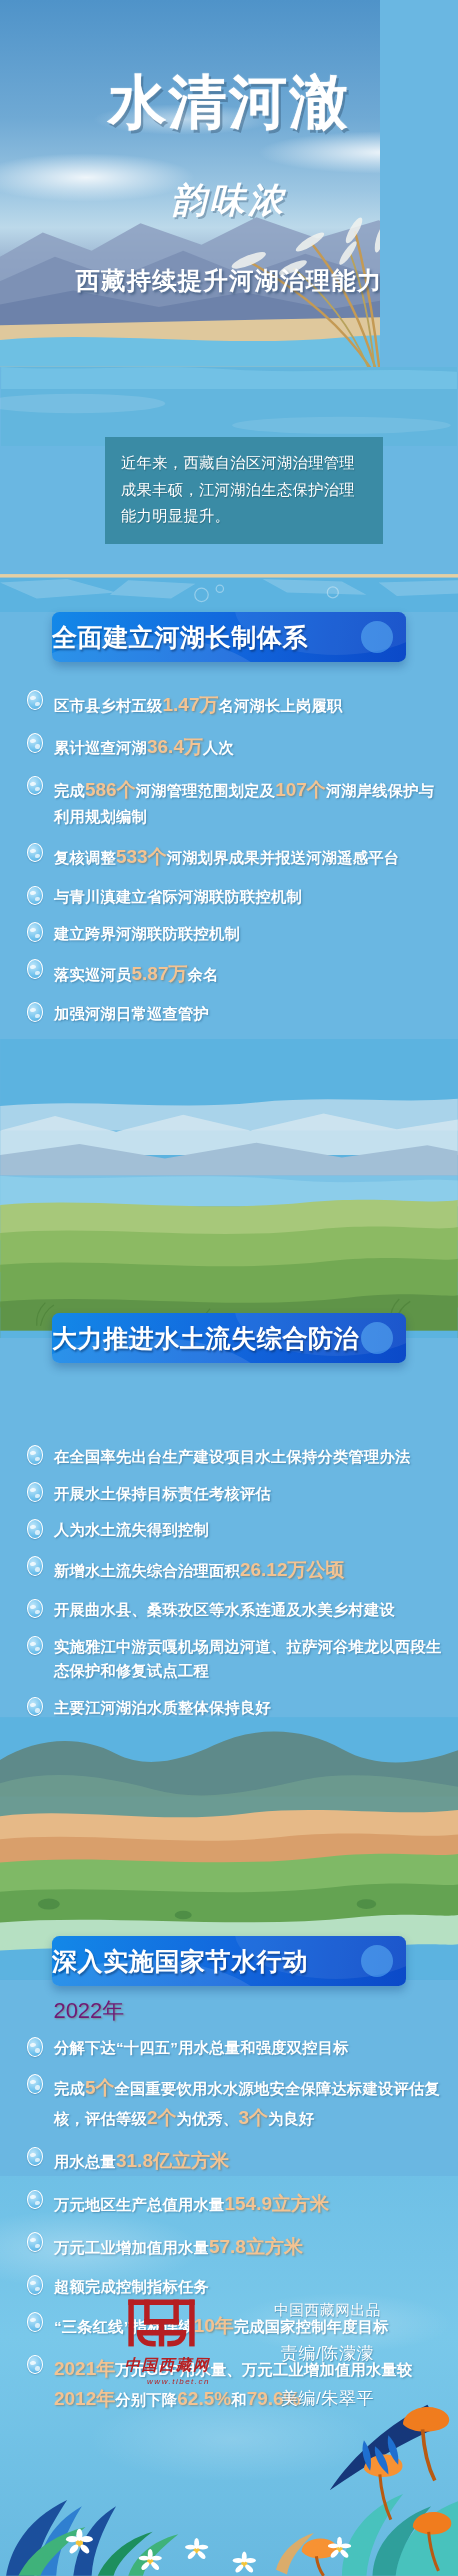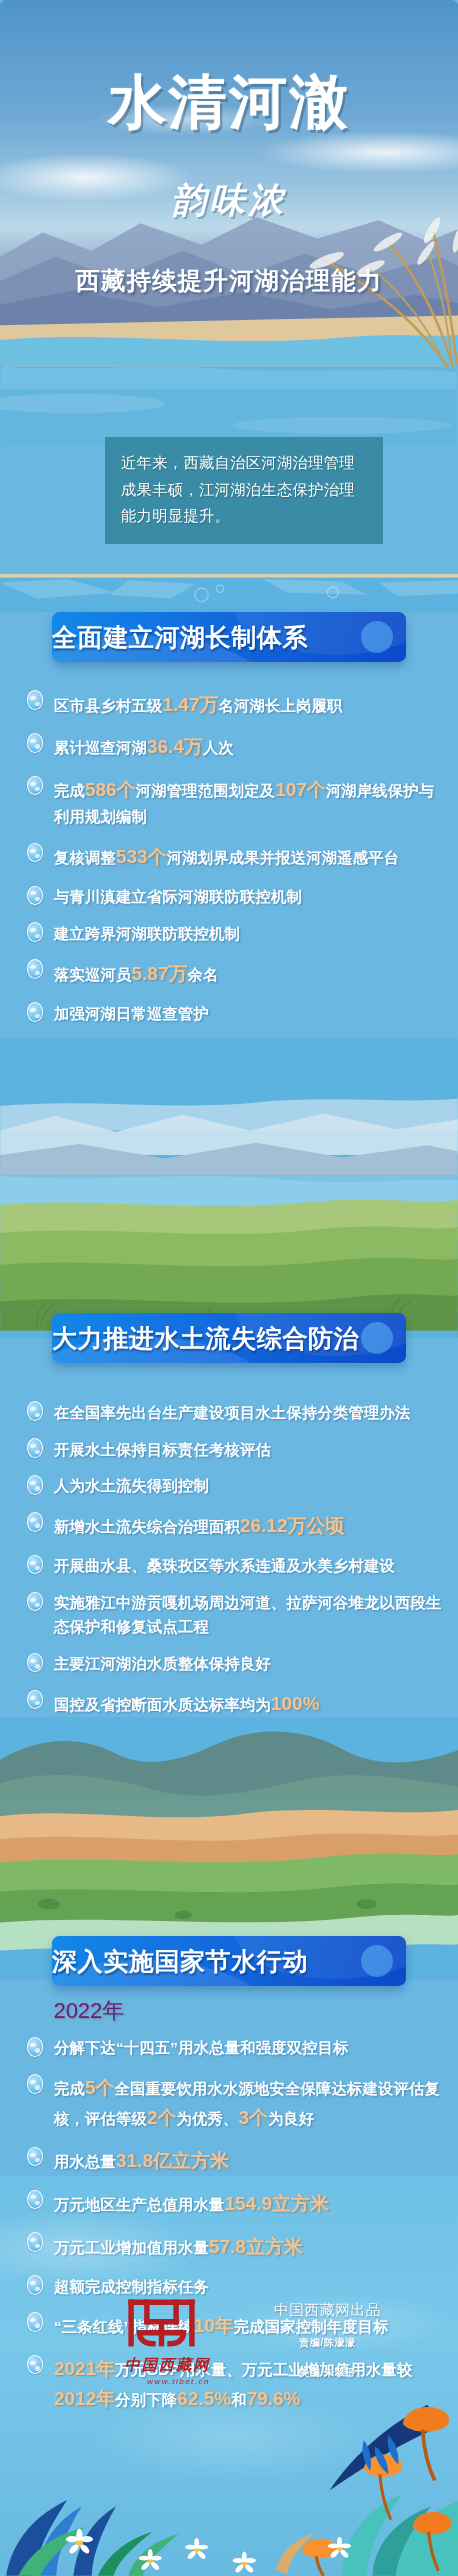--- a/index.html
+++ b/index.html
@@ -14,24 +14,23 @@
     width: 458px;
     height: 2576px;
     overflow: hidden;
     background: #6ab7e2;
   }
 
   
   .hero {
     position: absolute;
     left: 0; top: 0;
-    width: 458px; height: 367px;
+    width: 380px; height: 367px;
     overflow: hidden;
     background: linear-gradient(180deg,#4f93c9 0%, #6fa9d4 32%, #9cc6e2 52%, #bcd9ea 62%, #9fb9d4 70%, #8aa6c4 78%, #dfc89c 86%, #6ec0e3 92%, #63b6de 100%);
-    border-radius: 6px;
   }
   .cloud {
     position:absolute;
     background: radial-gradient(ellipse at center, rgba(255,255,255,.85) 0%, rgba(255,255,255,0) 70%);
     border-radius:50%;
   }
   .cloud.c1 { left:-24.4px; top:153px; width:220px; height:49px; }
   .cloud.c2 { left:257px; top:131px; width:257px; height:43px; }
   .cloud.c3 { left:92px; top:104px; width:183px; height:31px; opacity:.6;}
   
@@ -178,21 +177,21 @@
   .logo-box { position:absolute; left:112px; top:2295px; width:98px; text-align:right;font-style:italic; }
   .logo-mark {
     width:73px; height:56px; margin:0 auto 3.7px auto;
     position:relative;
   }
   .logo-cap { font-size:15.3px; font-weight:bold; color:#b61f22; letter-spacing:1.8px; }
   .logo-url { font-size:8px; color:#b61f22; letter-spacing:1.5px; margin-top:1.2px; }
 
   .credits { position:absolute; left:251px; top:2301px; width:153px; text-align:center; color:#ffffff;}
   .credits .c-main { font-size:14.7px; font-weight:normal; letter-spacing:0.6px; text-shadow:0.6px 0.6px 1.2px rgba(0,50,90,.4); }
-  .credits .c-line { font-size:10px; font-weight:bold; margin-top:16px; letter-spacing:0.6px; text-shadow:0.6px 0.6px 1.2px rgba(0,50,90,.4);}
+  .credits .c-line { font-size:17px; font-weight:normal; margin-top:22px; letter-spacing:0.6px; text-shadow:0.6px 0.6px 1.2px rgba(0,50,90,.4);}
 
   .water-bg {
     position:absolute; left:0; top:2176px; width:458px; height:400px;
     background:
       radial-gradient(ellipse 183px 55px at 73px 73px, rgba(255,255,255,.28), rgba(255,255,255,0) 70%),
       radial-gradient(ellipse 159px 43px at 342px 147px, rgba(255,255,255,.22), rgba(255,255,255,0) 70%),
       radial-gradient(ellipse 208px 61px at 232px 263px, rgba(255,255,255,.18), rgba(255,255,255,0) 70%),
       linear-gradient(180deg,#6fc0e6 0%, #79c8ea 40%, #68b9e0 100%);
   }
 </style>
@@ -361,21 +360,21 @@
     </svg>
   </div>
 
   <div class="sec-head" style="top:1313px;">
     <span class="swoosh1"></span>
     <span class="swoosh2"></span>
     <span class="dotc"></span>
     <span class="label">大力推进水土流失综合防治</span>
   </div>
 
-  <div class="bullets" style="top:1400px;">
+  <div class="bullets" style="top:1444px;">
     <div class="bl-item">
       <span class="bl-icon">
           <span class="globe"></span>
         </span>
       <span class="bl-text">在全国率先出台生产建设项目水土保持分类管理办法</span>
     </div>
     <div class="bl-item">
       <span class="bl-icon">
           <span class="globe"></span>
         </span>

